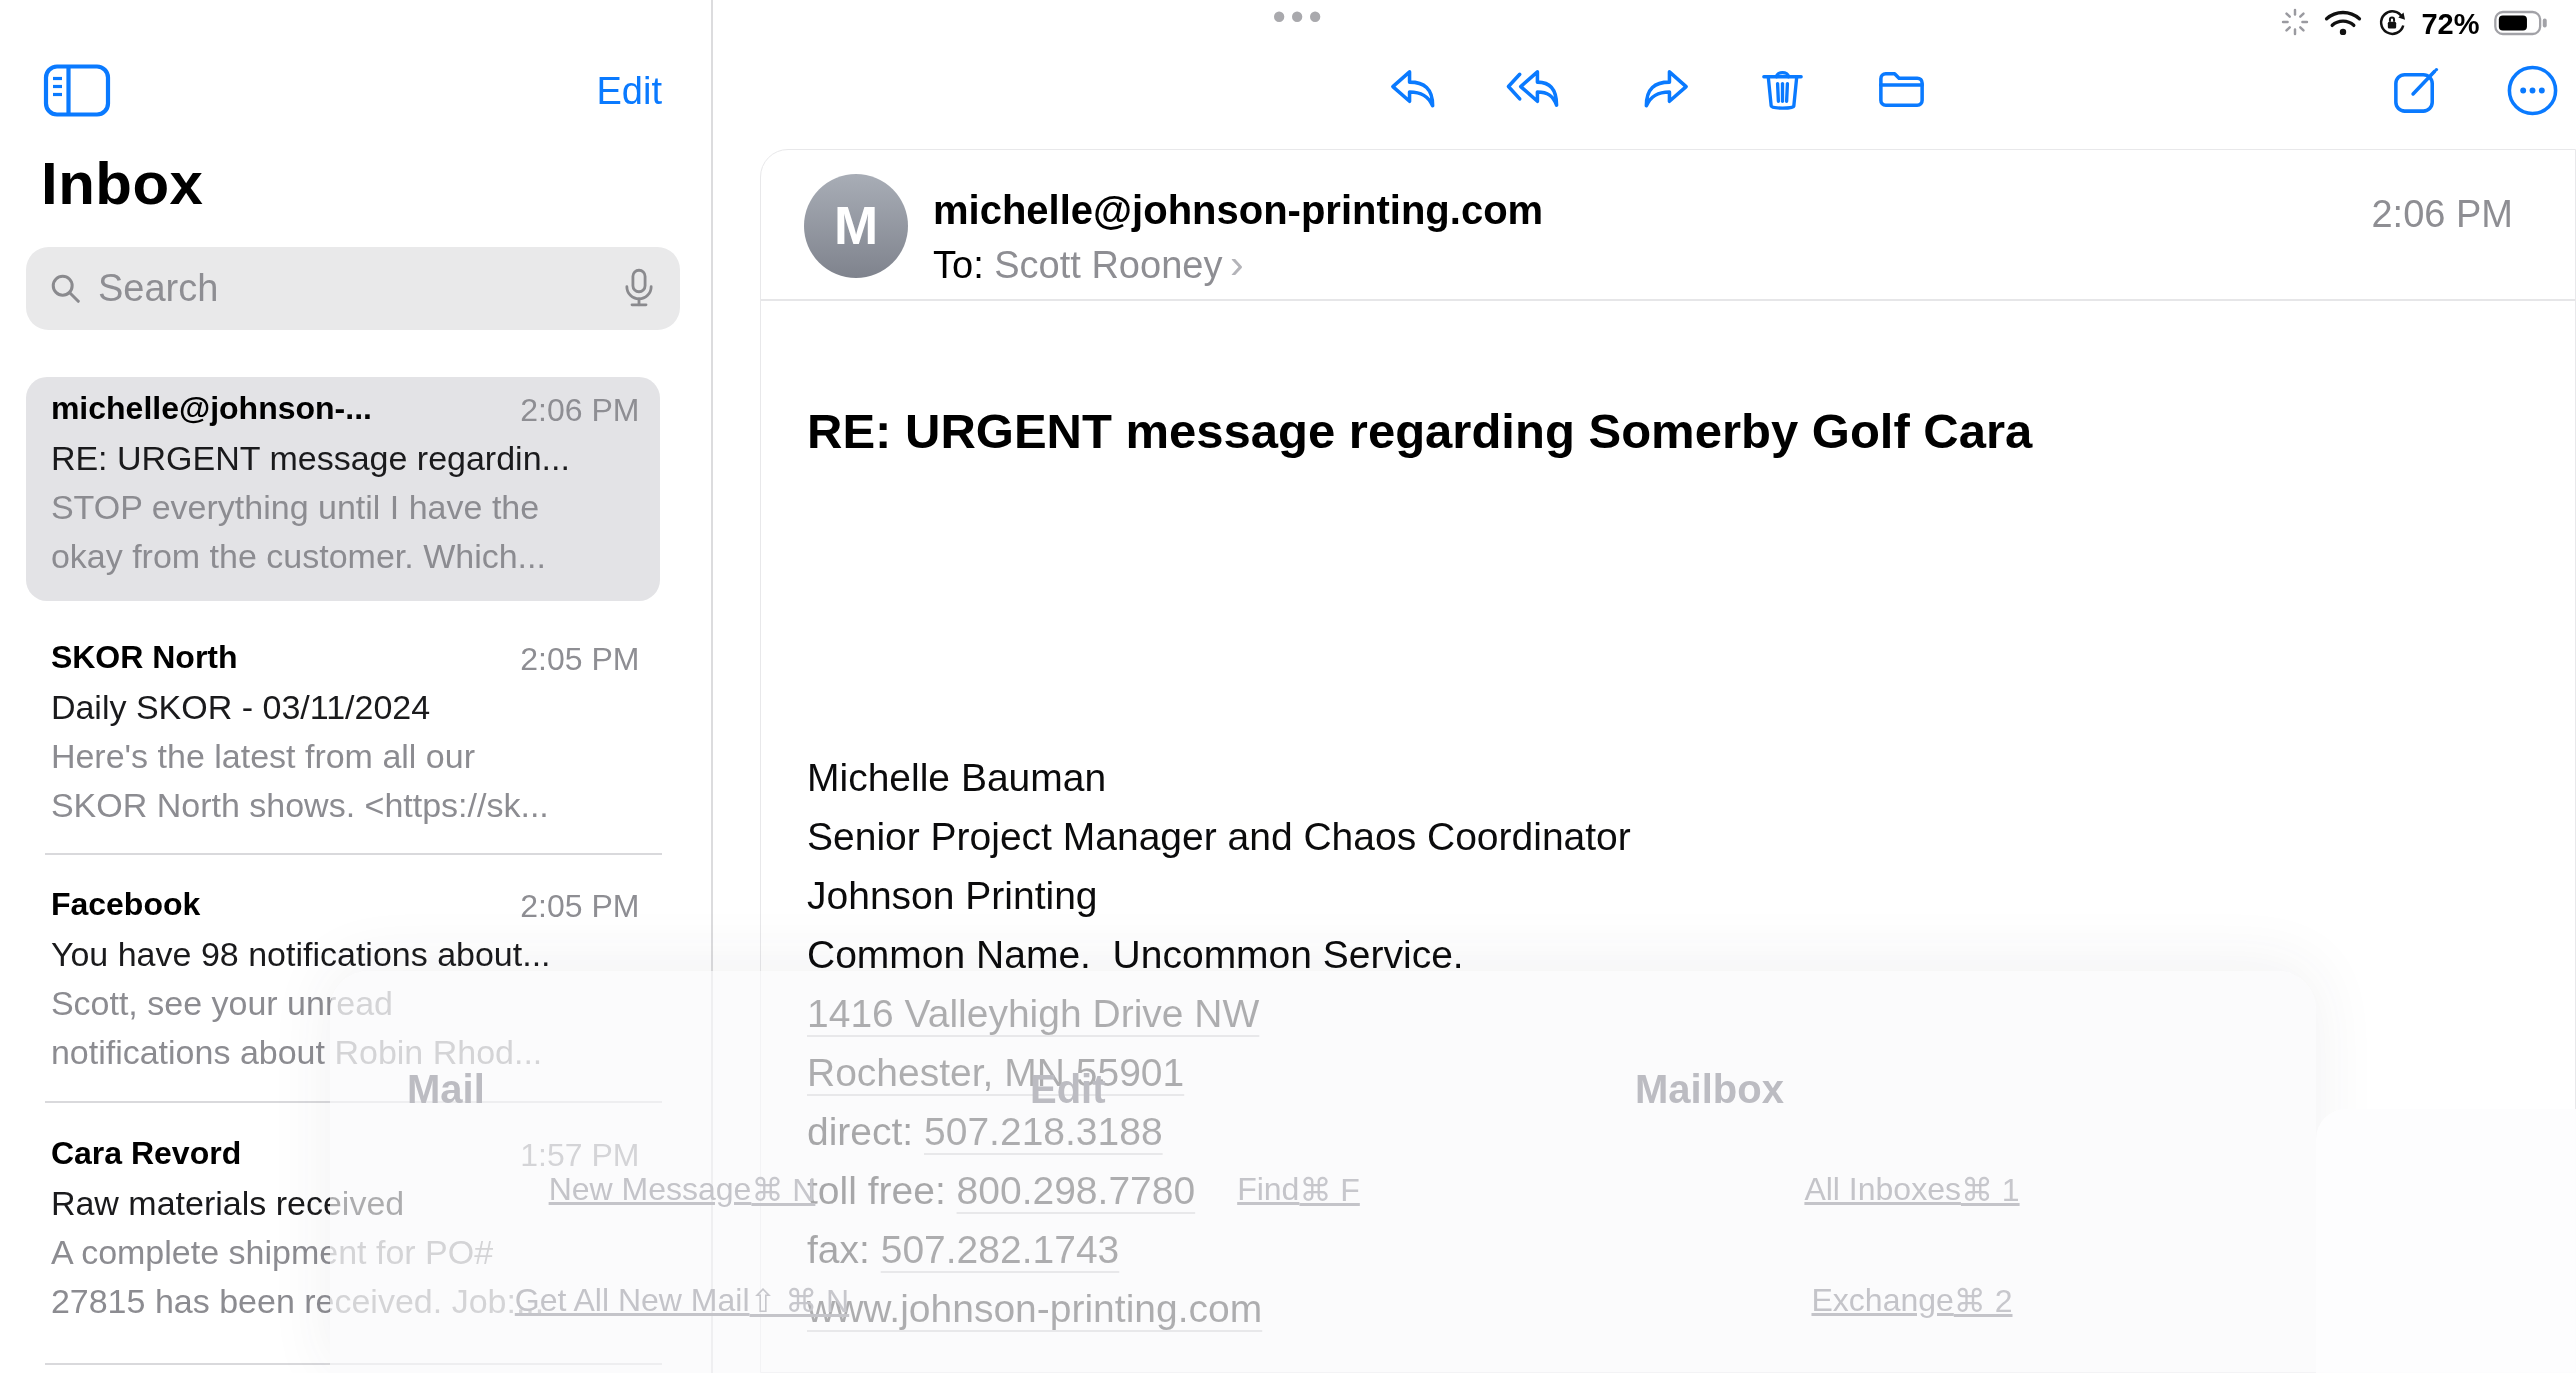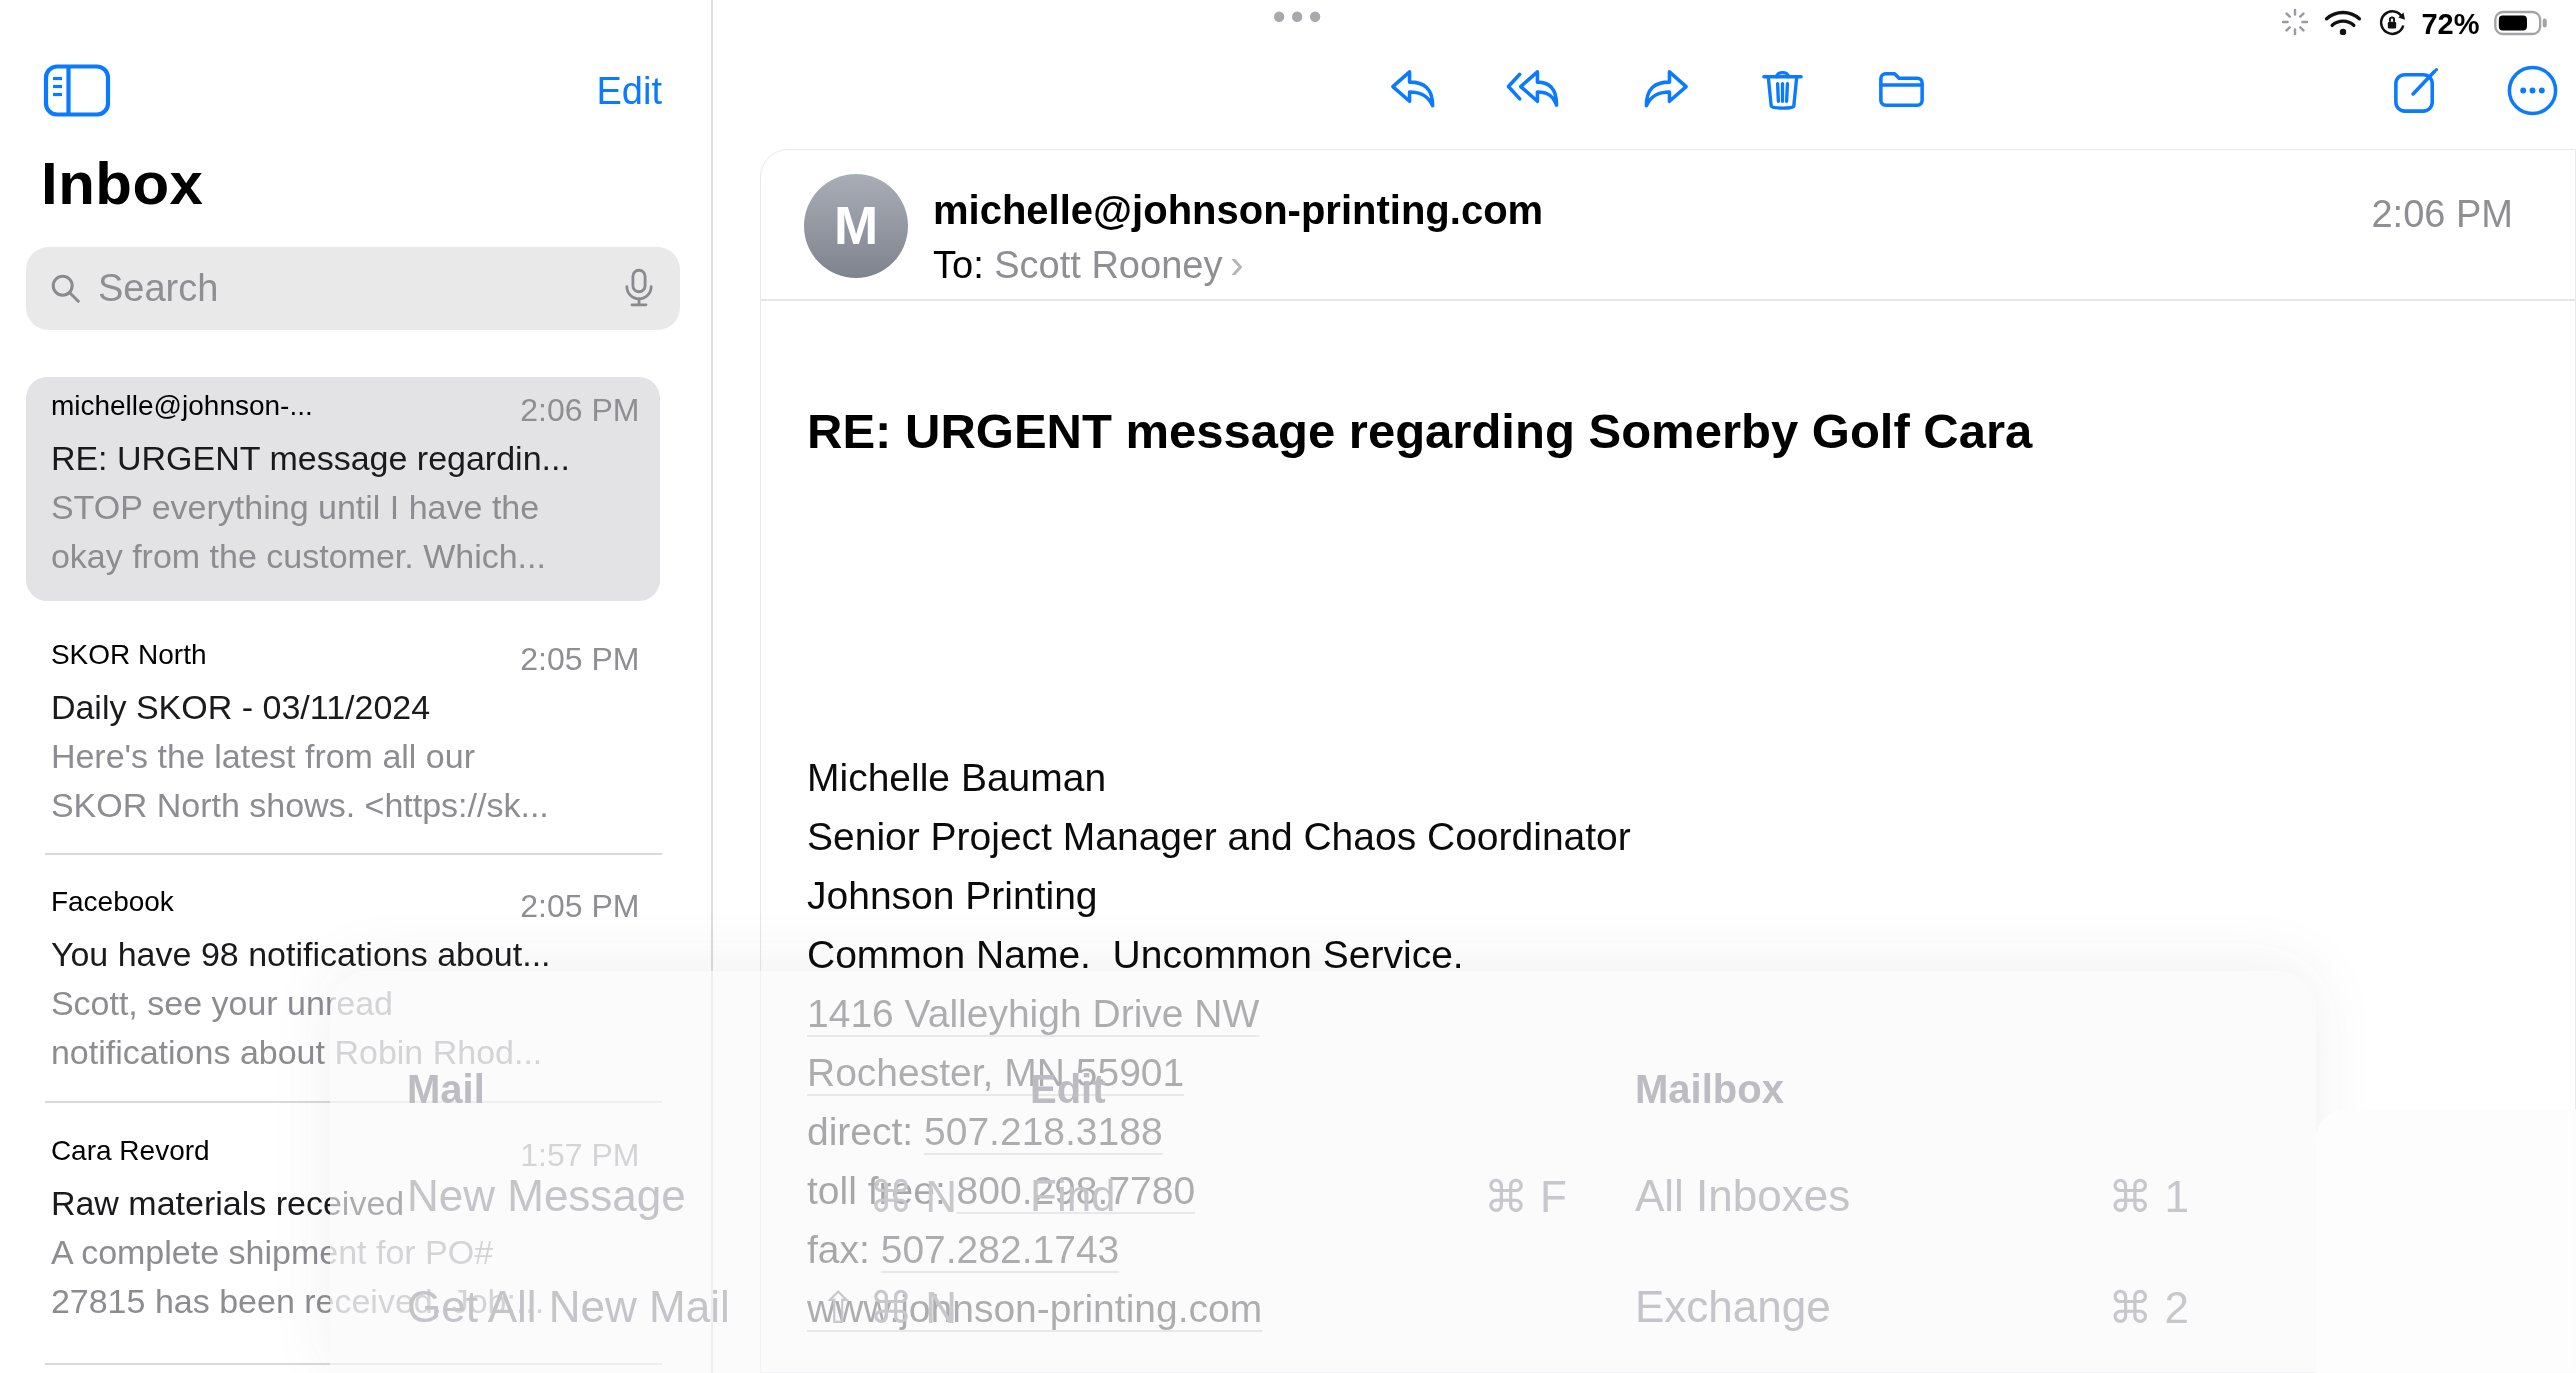--- a/index.html
+++ b/index.html
@@ -19,21 +19,21 @@
   .edit-btn { position:absolute; right:49px; top:70px; font-size:38px; color:#0a7aff; cursor:pointer; }
   .inbox-title { position:absolute; left:41px; top:149px; font-size:60px; font-weight:700; letter-spacing:0.5px; }
   .search-bar { position:absolute; left:26.4px; top:247px; width:654px; height:83px; background:#e9e9ea;
     border-radius:22.6px; display:flex; align-items:center; padding:0 22.6px; gap:15px; }
   .search-input { flex:1; border:none; outline:none; background:transparent; font-size:38px;
     color:#8e8e93; font-family:inherit; }
   .search-input::placeholder { color:#8e8e93; opacity:1; }
 
   .cell { position:absolute; left:26.4px; width:634px; height:224px; cursor:pointer; }
   .cell.selected { background:#e3e3e6; border-radius:21px; }
-  .cell-sender { position:absolute; left:24.5px; top:13.2px; font-size:28px; font-weight:400; white-space:nowrap; }
+  .cell-sender { position:absolute; left:24.5px; top:13.2px; font-size:32px; font-weight:700; white-space:nowrap; }
   .cell-time { position:absolute; right:21px; top:15px; font-size:32px; color:#8e8e93; }
   .cell-subject { position:absolute; left:24.5px; top:62px; font-size:34px; color:#1a1a1c; white-space:nowrap; }
   .cell-prev { position:absolute; left:24.5px; font-size:34px; color:#8c8c91; white-space:nowrap; }
   .cell-prev.p1 { top:111px; } .cell-prev.p2 { top:160px; }
   .sep { position:absolute; left:45px; width:617px; height:1.9px; background:#d9d9dc; }
 
   
   .drag-dots { position:absolute; left:1262px; top:-3.8px; width:75px; text-align:center;
     font-size:38px; letter-spacing:4.7px; color:#a9a9ad; cursor:grab; }
   .tool-btn { position:absolute; top:62px; width:57px; height:57px; cursor:pointer; }
@@ -55,22 +55,22 @@
   .msg-sig { position:absolute; left:46px; top:598px; font-size:39px; line-height:59px; color:#0b0b0c; }
   .msg-sig span { white-space:pre-wrap;margin-top:40px; }
   .lnk { color:#1c1c1e; text-decoration:underline; text-decoration-color:#c6c6c9;
     text-decoration-thickness:2.4px; text-underline-offset:7.5px; cursor:pointer; }
 
   
   .hud { position:absolute; left:330px; top:971px; width:1986px; height:403px;
     background:rgba(249,249,251,0.66); border-radius:38px 38px 0 0;
     box-shadow:0 -5.7px 66px rgba(60,60,70,0.07); }
   .hud-h { position:absolute; font-size:40px; font-weight:600; color:#bcbcc2; top:96px; }
-  .hud-row { position:absolute; display:flex; justify-content:space-between;
-    font-size:44px; color:#c4c4c9; }
+  .hud-row { position:absolute; display:flex; justify-content:center;
+    font-size:32px; color:#c4c4c9;text-decoration:underline; }
   .hud-sc { color:#c7c7cc; }
   .corner-sheet { position:absolute; left:2316px; top:1109px; right:0; bottom:0;
     background:rgba(253,253,254,0.95); border-radius:30px 0 0 0; }
 
   svg { display:block; }
 </style>
 </head>
 <body>
 
 <div class="status-left">

